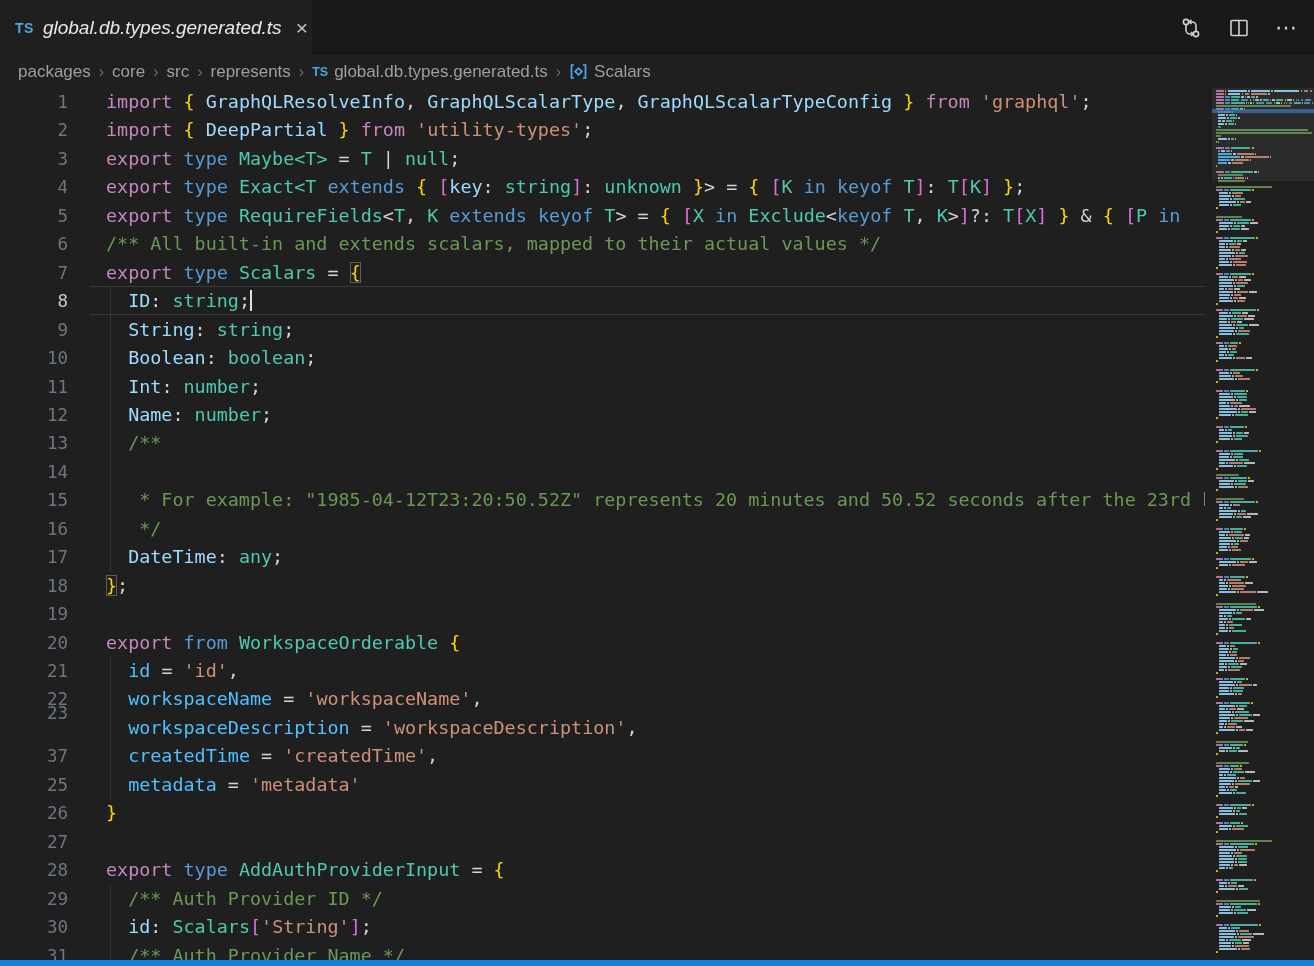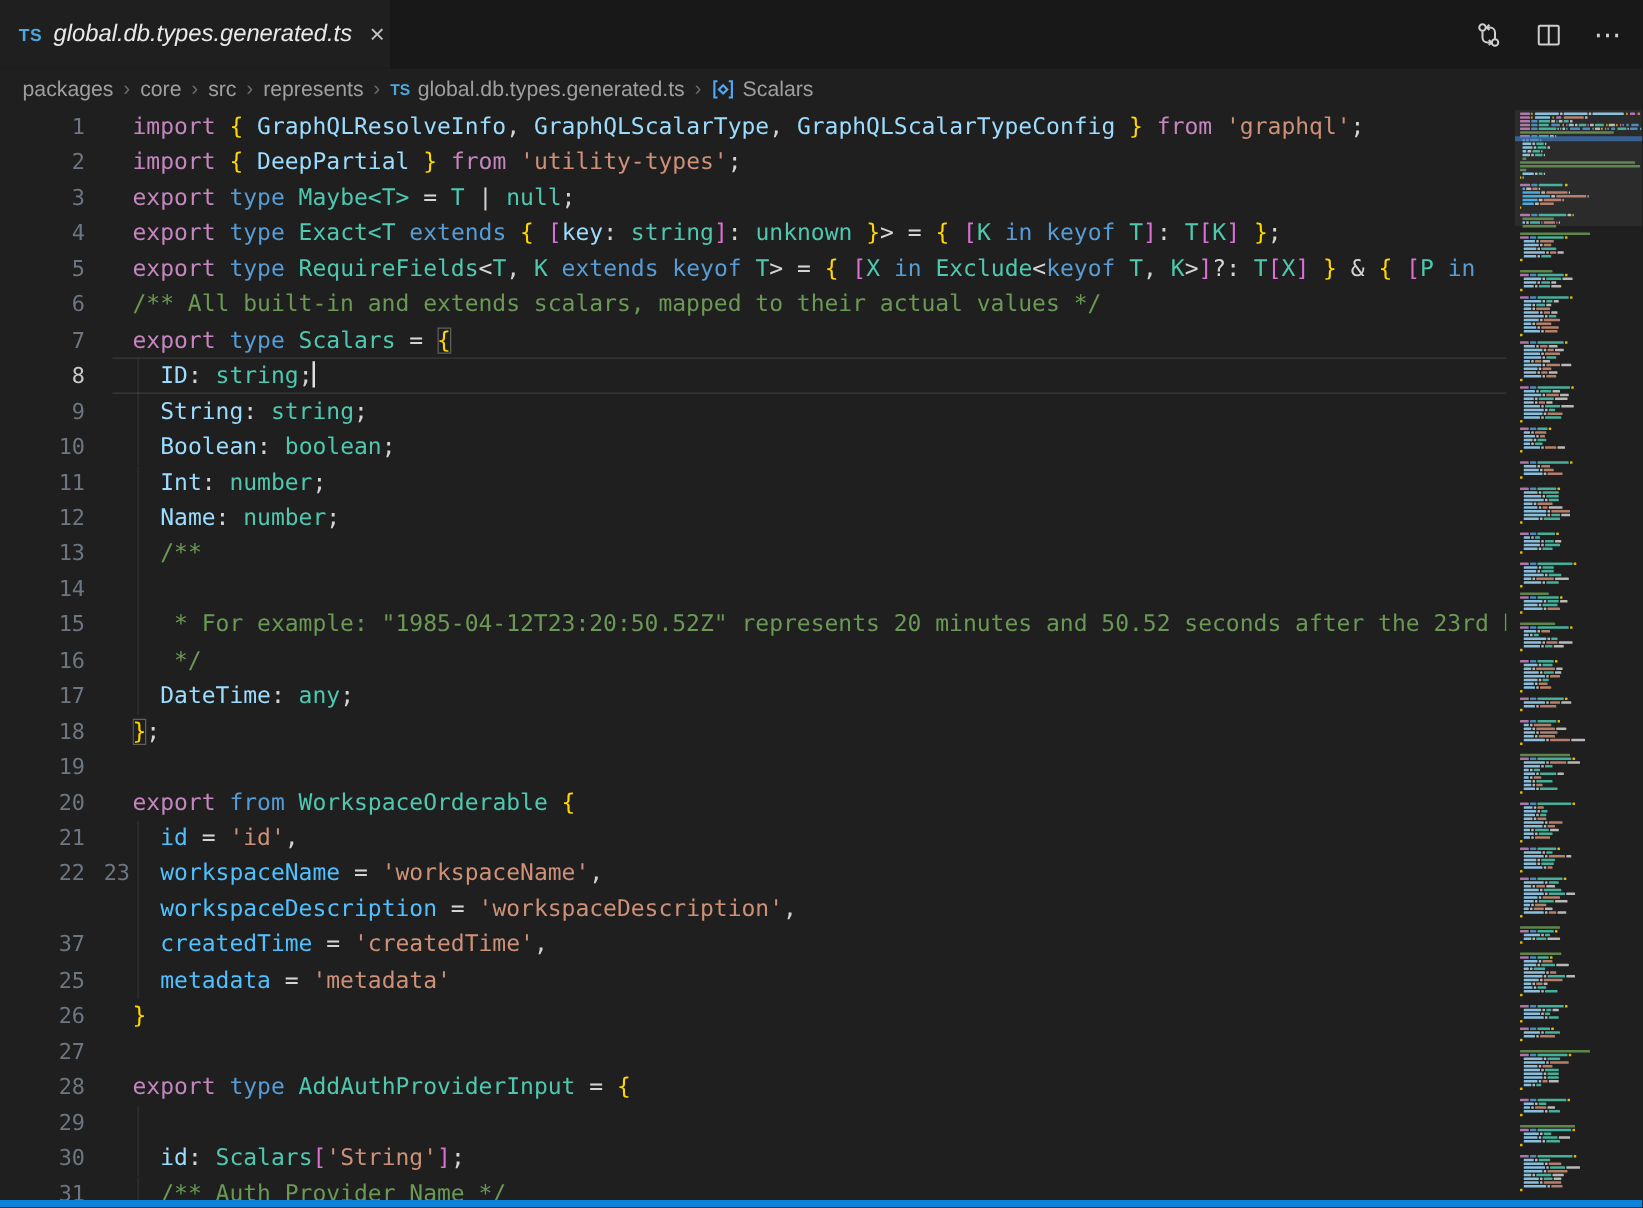--- a/index.html
+++ b/index.html
@@ -139,21 +139,21 @@
         <div class="lnum" style="top: 341.4px;">13</div>
         <div class="lnum" style="top: 369.85px;">14</div>
         <div class="lnum" style="top: 398.3px;">15</div>
         <div class="lnum" style="top: 426.75px;">16</div>
         <div class="lnum" style="top: 455.2px;">17</div>
         <div class="lnum" style="top: 483.65px;">18</div>
         <div class="lnum" style="top: 512.1px;">19</div>
         <div class="lnum" style="top: 540.55px;">20</div>
         <div class="lnum" style="top: 569px;">21</div>
         <div class="lnum" style="top: 597.45px;">22</div>
-        <div class="lnum" style="top: 597px; margin-left: 36px;">23</div>
+        <div class="lnum" style="top: 611px;">23</div>
         <div class="lnum" style="top: 654.35px;">37</div>
         <div class="lnum" style="top: 682.8px;">25</div>
         <div class="lnum" style="top: 711.25px;">26</div>
         <div class="lnum" style="top: 739.7px;">27</div>
         <div class="lnum" style="top: 768.15px;">28</div>
         <div class="lnum" style="top: 796.6px;">29</div>
         <div class="lnum" style="top: 825.05px;">30</div>
         <div class="lnum" style="top: 853.5px;">31</div>
       </div>
     <div class="cur-line" style="top: 198.15px;"></div>
@@ -179,21 +179,21 @@
         <div class="cline" style="top: 512.1px;"></div>
         <div class="cline" style="top: 540.55px;"><span style="color: rgb(197, 134, 192);">export </span><span style="color: rgb(86, 156, 214);">from </span><span style="color: rgb(78, 201, 176);">WorkspaceOrderable</span><span style="color: rgb(212, 212, 212);"> </span><span style="color: rgb(255, 215, 0);">{</span></div>
         <div class="cline" style="top: 569px;"><span class="guide"></span><span style="color: rgb(212, 212, 212);">  </span><span style="color: rgb(79, 193, 255);">id</span><span style="color: rgb(212, 212, 212);"> = </span><span style="color: rgb(206, 145, 120);">'id'</span><span style="color: rgb(212, 212, 212);">,</span></div>
         <div class="cline" style="top: 597.45px;"><span class="guide"></span><span style="color: rgb(212, 212, 212);">  </span><span style="color: rgb(79, 193, 255);">workspaceName</span><span style="color: rgb(212, 212, 212);"> = </span><span style="color: rgb(206, 145, 120);">'workspaceName'</span><span style="color: rgb(212, 212, 212);">,</span></div>
         <div class="cline" style="top: 625.9px;"><span class="guide"></span><span style="color: rgb(212, 212, 212);">  </span><span style="color: rgb(79, 193, 255);">workspaceDescription</span><span style="color: rgb(212, 212, 212);"> = </span><span style="color: rgb(206, 145, 120);">'workspaceDescription'</span><span style="color: rgb(212, 212, 212);">,</span></div>
         <div class="cline" style="top: 654.35px;"><span class="guide"></span><span style="color: rgb(212, 212, 212);">  </span><span style="color: rgb(79, 193, 255);">createdTime</span><span style="color: rgb(212, 212, 212);"> = </span><span style="color: rgb(206, 145, 120);">'createdTime'</span><span style="color: rgb(212, 212, 212);">,</span></div>
         <div class="cline" style="top: 682.8px;"><span class="guide"></span><span style="color: rgb(212, 212, 212);">  </span><span style="color: rgb(79, 193, 255);">metadata</span><span style="color: rgb(212, 212, 212);"> = </span><span style="color: rgb(206, 145, 120);">'metadata'</span></div>
         <div class="cline" style="top: 711.25px;"><span style="color: rgb(255, 215, 0);">}</span></div>
         <div class="cline" style="top: 739.7px;"></div>
         <div class="cline" style="top: 768.15px;"><span style="color: rgb(197, 134, 192);">export </span><span style="color: rgb(86, 156, 214);">type </span><span style="color: rgb(78, 201, 176);">AddAuthProviderInput</span><span style="color: rgb(212, 212, 212);"> = </span><span style="color: rgb(255, 215, 0);">{</span></div>
-        <div class="cline" style="top: 796.6px;"><span class="guide"></span><span style="color: rgb(212, 212, 212);">  </span></div>
+        <div class="cline" style="top: 796.6px;"><span class="guide"></span><span style="color: rgb(212, 212, 212);">  </span><span style="color: rgb(106, 153, 85);">/** Auth Provider ID */</span></div>
         <div class="cline" style="top: 825.05px;"><span class="guide"></span><span style="color: rgb(212, 212, 212);">  </span><span style="color: rgb(156, 220, 254);">id</span><span style="color: rgb(212, 212, 212);">: </span><span style="color: rgb(78, 201, 176);">Scalars</span><span style="color: rgb(218, 112, 214);">[</span><span style="color: rgb(206, 145, 120);">'String'</span><span style="color: rgb(218, 112, 214);">]</span><span style="color: rgb(212, 212, 212);">;</span></div>
         <div class="cline" style="top: 853.5px;"><span class="guide"></span><span style="color: rgb(212, 212, 212);">  </span><span style="color: rgb(106, 153, 85);">/** Auth Provider Name */</span></div>
       </div>
     <div class="minimap">
       <div class="mm-slider"></div>
     <div class="mm-seg" style="left: 4px; top: 2px; width: 7.56px; background: rgb(197, 134, 192);"></div>
         <div class="mm-seg" style="left: 12.56px; top: 2px; width: 1.08px; background: rgb(255, 215, 0);"></div>
         <div class="mm-seg" style="left: 15.72px; top: 2px; width: 19.44px; background: rgb(156, 220, 254);"></div>
         <div class="mm-seg" style="left: 36.16px; top: 2px; width: 2.16px; background: rgb(212, 212, 212);"></div>
         <div class="mm-seg" style="left: 39.32px; top: 2px; width: 18.36px; background: rgb(156, 220, 254);"></div>

